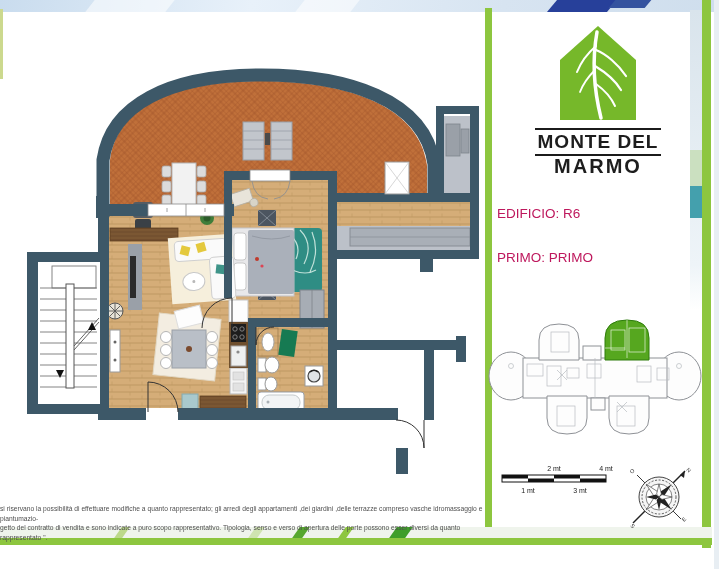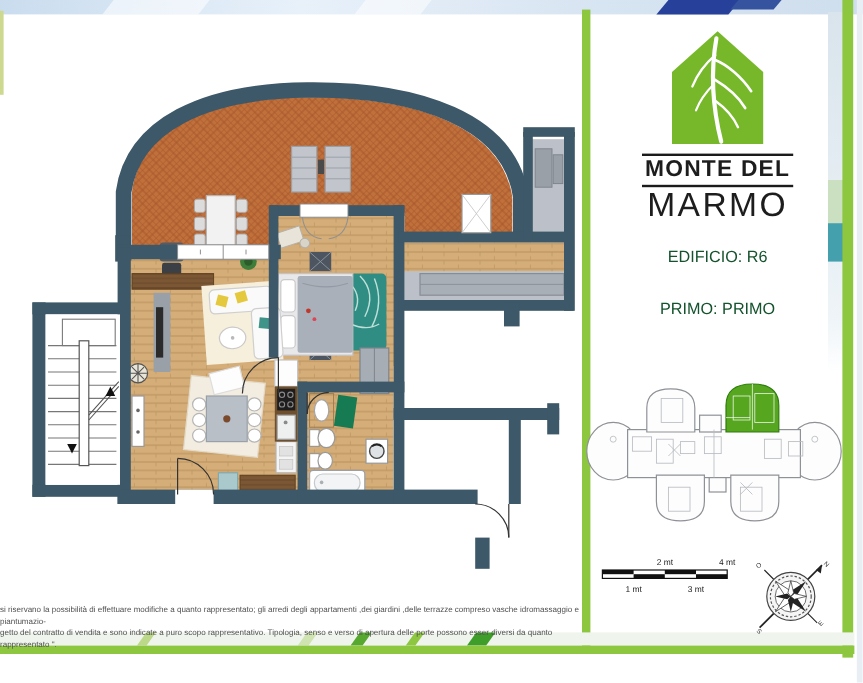--- a/index.html
+++ b/index.html
@@ -22,22 +22,22 @@
   .right-border{left:702px;top:0;width:9px;height:548px;background:#8dc63f;}
   .right-edge{left:714px;top:0;width:5px;height:569px;background:#e8eef3;}
   .bottomband{left:0;top:527px;width:712px;height:11px;background:#eff4ec;}
   .bmark{top:527px;height:11px;transform:skewX(-35deg);}
   .bottombar{left:0;top:538px;width:712px;height:7px;background:#8dc63f;}
   
   .brand{left:497px;top:126px;width:202px;text-align:center;color:#1d1d1d;}
   .brand .residenze{display:block;font-size:17px;letter-spacing:3px;color:#444;font-weight:400;}
   .brand .monte{display:inline-block;margin-top:2px;padding:1px 3px;font-size:19px;font-weight:bold;
     letter-spacing:1px;border-top:2px solid #1b1b1b;border-bottom:2px solid #1b1b1b;}
-  .brand .marmo{display:block;font-size:28px;font-weight:normal;letter-spacing:2px;line-height:1.05;}
-  .info{left:497px;width:202px;text-align:center;font-size:13.5px;color:#14532d;}
+  .brand .marmo{display:block;font-size:20px;font-weight:bold;letter-spacing:2px;line-height:1.05;}
+  .info{left:497px;width:202px;font-size:13.5px;color:#be185d;}
   .disclaimer{left:0;top:504px;width:489px;font-size:6.7px;line-height:9.5px;color:#4f4f4f;}
 </style>
 </head>
 <body>
 
 <div class="page">
 
   <div class="abs topband"></div>
   <div class="abs streak" style="left:90px;width:80px"></div>
   <div class="abs streak" style="left:300px;width:55px"></div>

